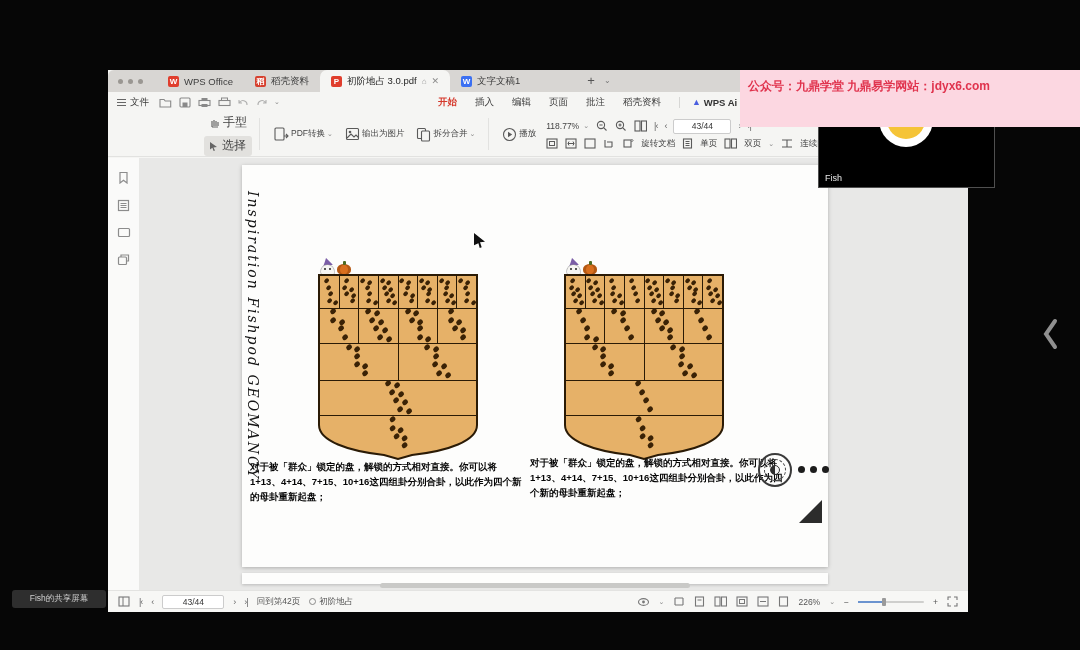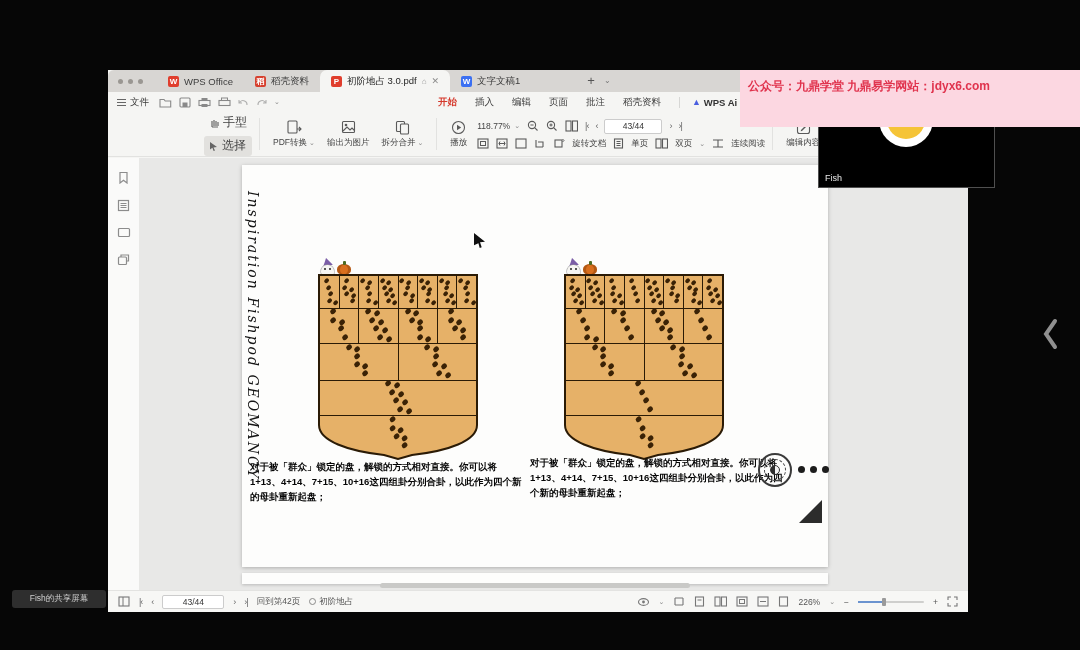--- a/index.html
+++ b/index.html
@@ -44,21 +44,21 @@
   .msep{width:1px;height:11px;background:#d7d7d5;margin-right:10px;}
   .srch{display:flex;align-items:center;gap:4px;border:1px solid #d2d2d0;background:#fff;border-radius:9px;height:15px;padding:0 7px;}
   .srch input{border:none;outline:none;width:58px;font-size:8.5px;color:#555;background:transparent;}
 
   
   .toolbar{position:absolute;left:0;top:42px;right:0;height:45px;background:#f5f5f3;border-bottom:1px solid #e2e2e0;display:flex;align-items:center;padding-left:96px;}
   .tsep{width:1px;height:32px;background:#e2e2e0;margin:0 7px;flex:none;}
   .stack{display:flex;flex-direction:column;gap:3px;flex:none;}
   .srow{display:flex;align-items:center;gap:4px;font-size:12px;color:#444;padding:1.5px 5px;border-radius:3px;}
   .srow.sel{background:#e2e1de;}
-  .tbtn{display:flex;flex-direction:column;align-items:center;gap:2px;font-size:8.5px;color:#444;flex:none;padding:0 6px;}
+  .tbtn{display:flex;flex-direction:row;align-items:center;gap:2px;font-size:8.5px;color:#444;flex:none;padding:0 6px;}
   .tbtn .lb{display:flex;align-items:center;gap:2px;white-space:nowrap;}
   .vv{font-size:7px;color:#888;}
   .zone{display:flex;flex-direction:column;gap:4px;margin-left:4px;flex:none;}
   .zrow{display:flex;align-items:center;gap:7px;font-size:8.5px;color:#444;}
   .zoombox{display:flex;align-items:center;gap:4px;}
   .navbox{width:58px;height:15px;border:1px solid #ccc;border-radius:2px;background:#fff;font-size:8.5px;color:#333;display:flex;align-items:center;justify-content:center;}
   .nav{color:#666;font-size:9px;letter-spacing:-1px;}
   .tico{flex:none;}
 
   

